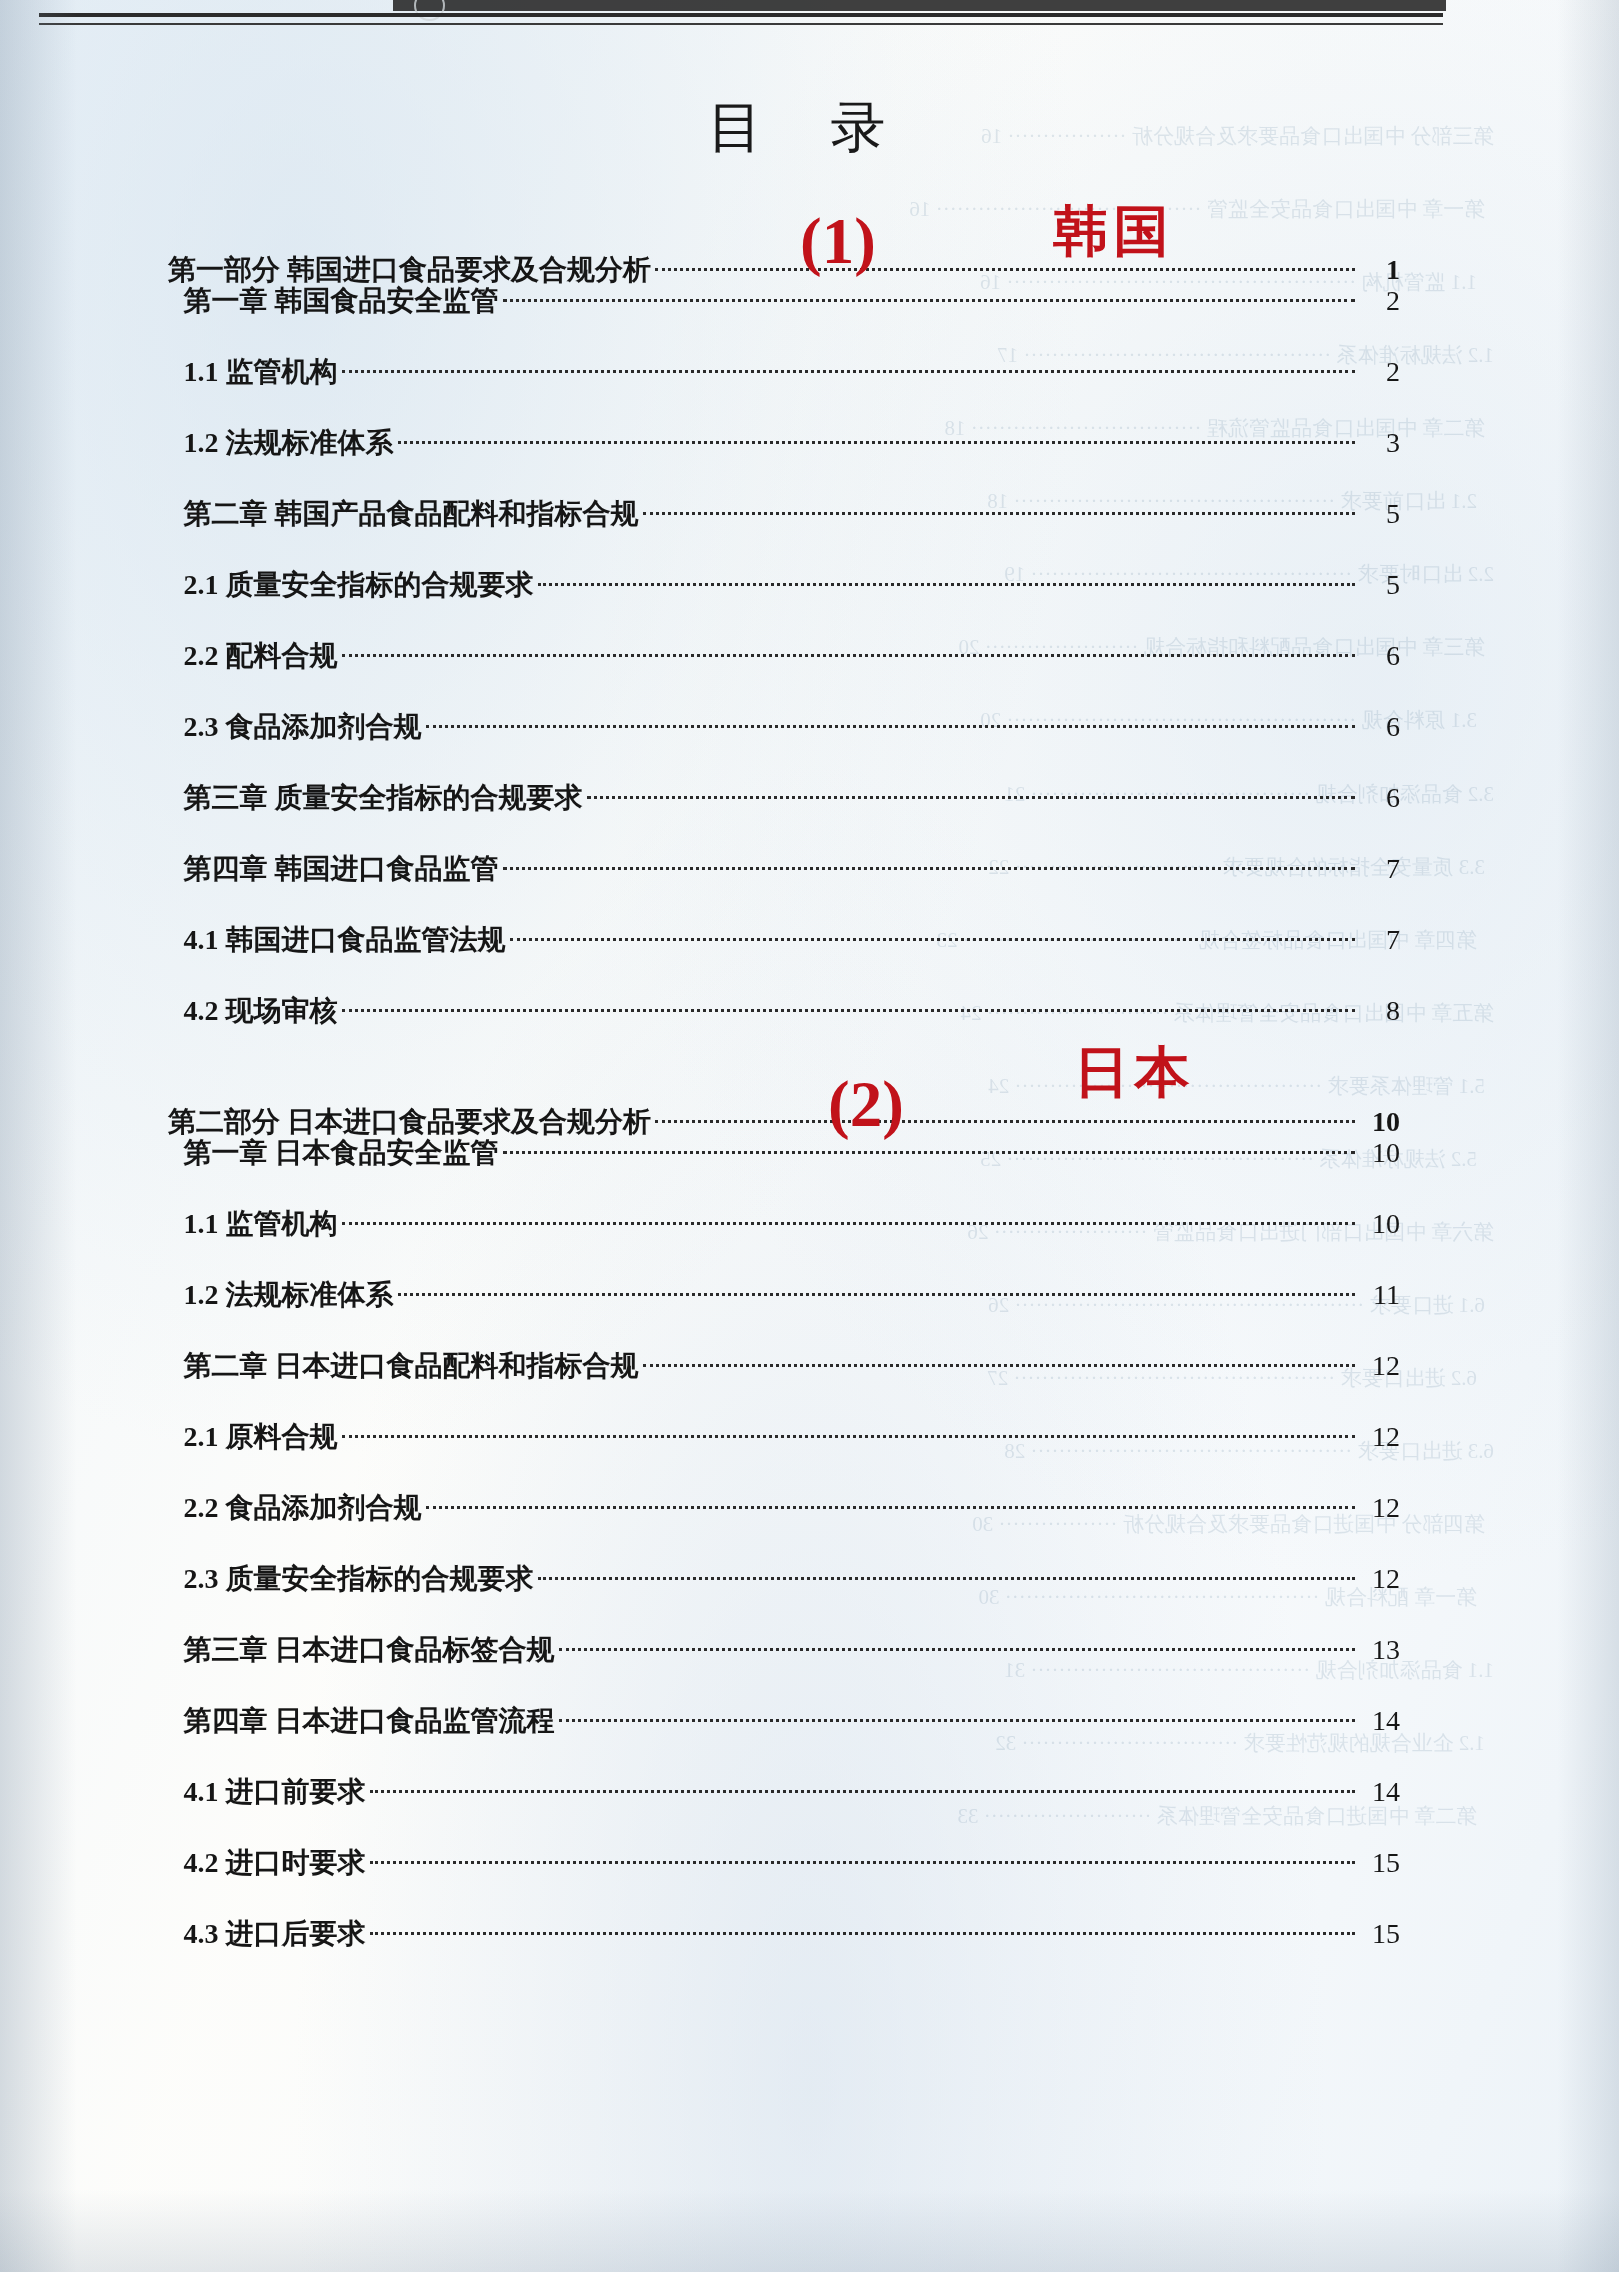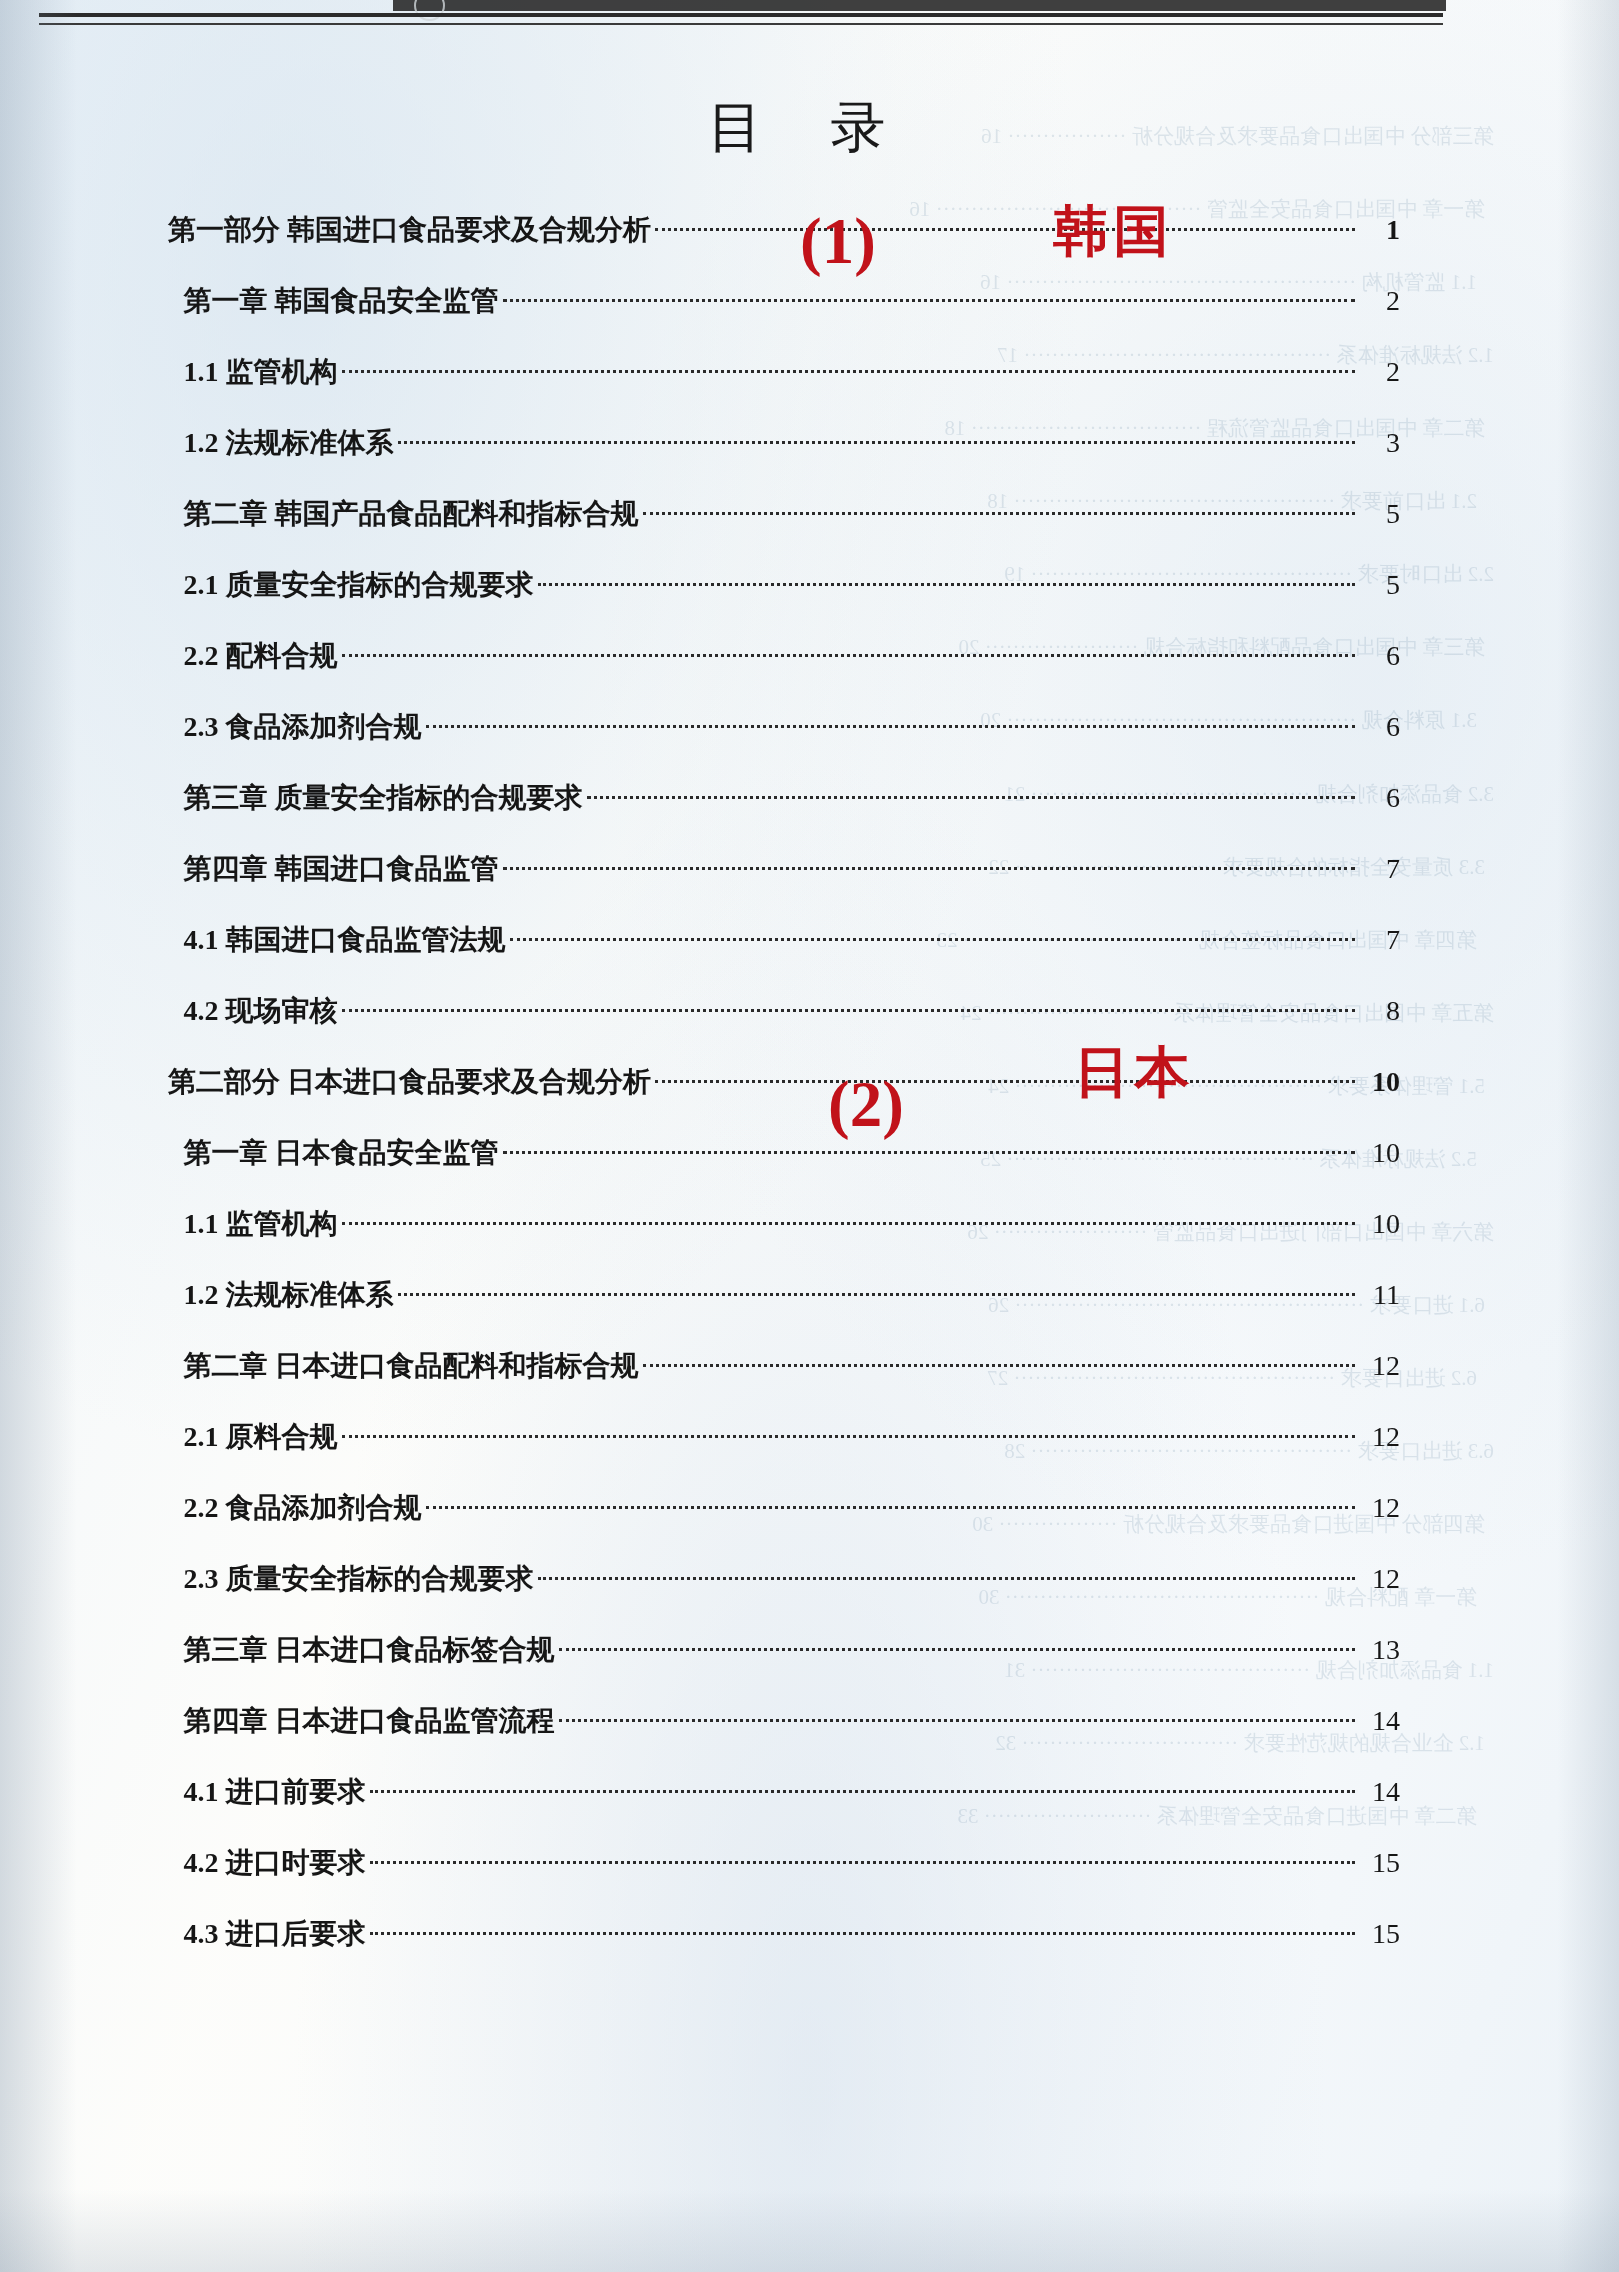--- a/index.html
+++ b/index.html
@@ -145,21 +145,21 @@
     font-weight: bold;
   }
   .toc-row.level-chapter .label,
   .toc-row.level-section .label {
     font-weight: bold;
   }
   .toc-row .label {
     flex: 0 0 auto;
     padding-right: 4.2px;
   }
-  .toc-row.indent-1 .label { padding-left: 0px; }
+  .toc-row.indent-1 .label { padding-left: 0px; margin-top: 40px; }
   .toc-row.indent-2 .label { padding-left: 15.4px; }
   .toc-row.indent-3 .label { padding-left: 15.4px; }
 
   .leader {
     flex: 1 1 auto;
     overflow: hidden;
     height: 28px;
     position: relative;
   }
   .leader::after {

